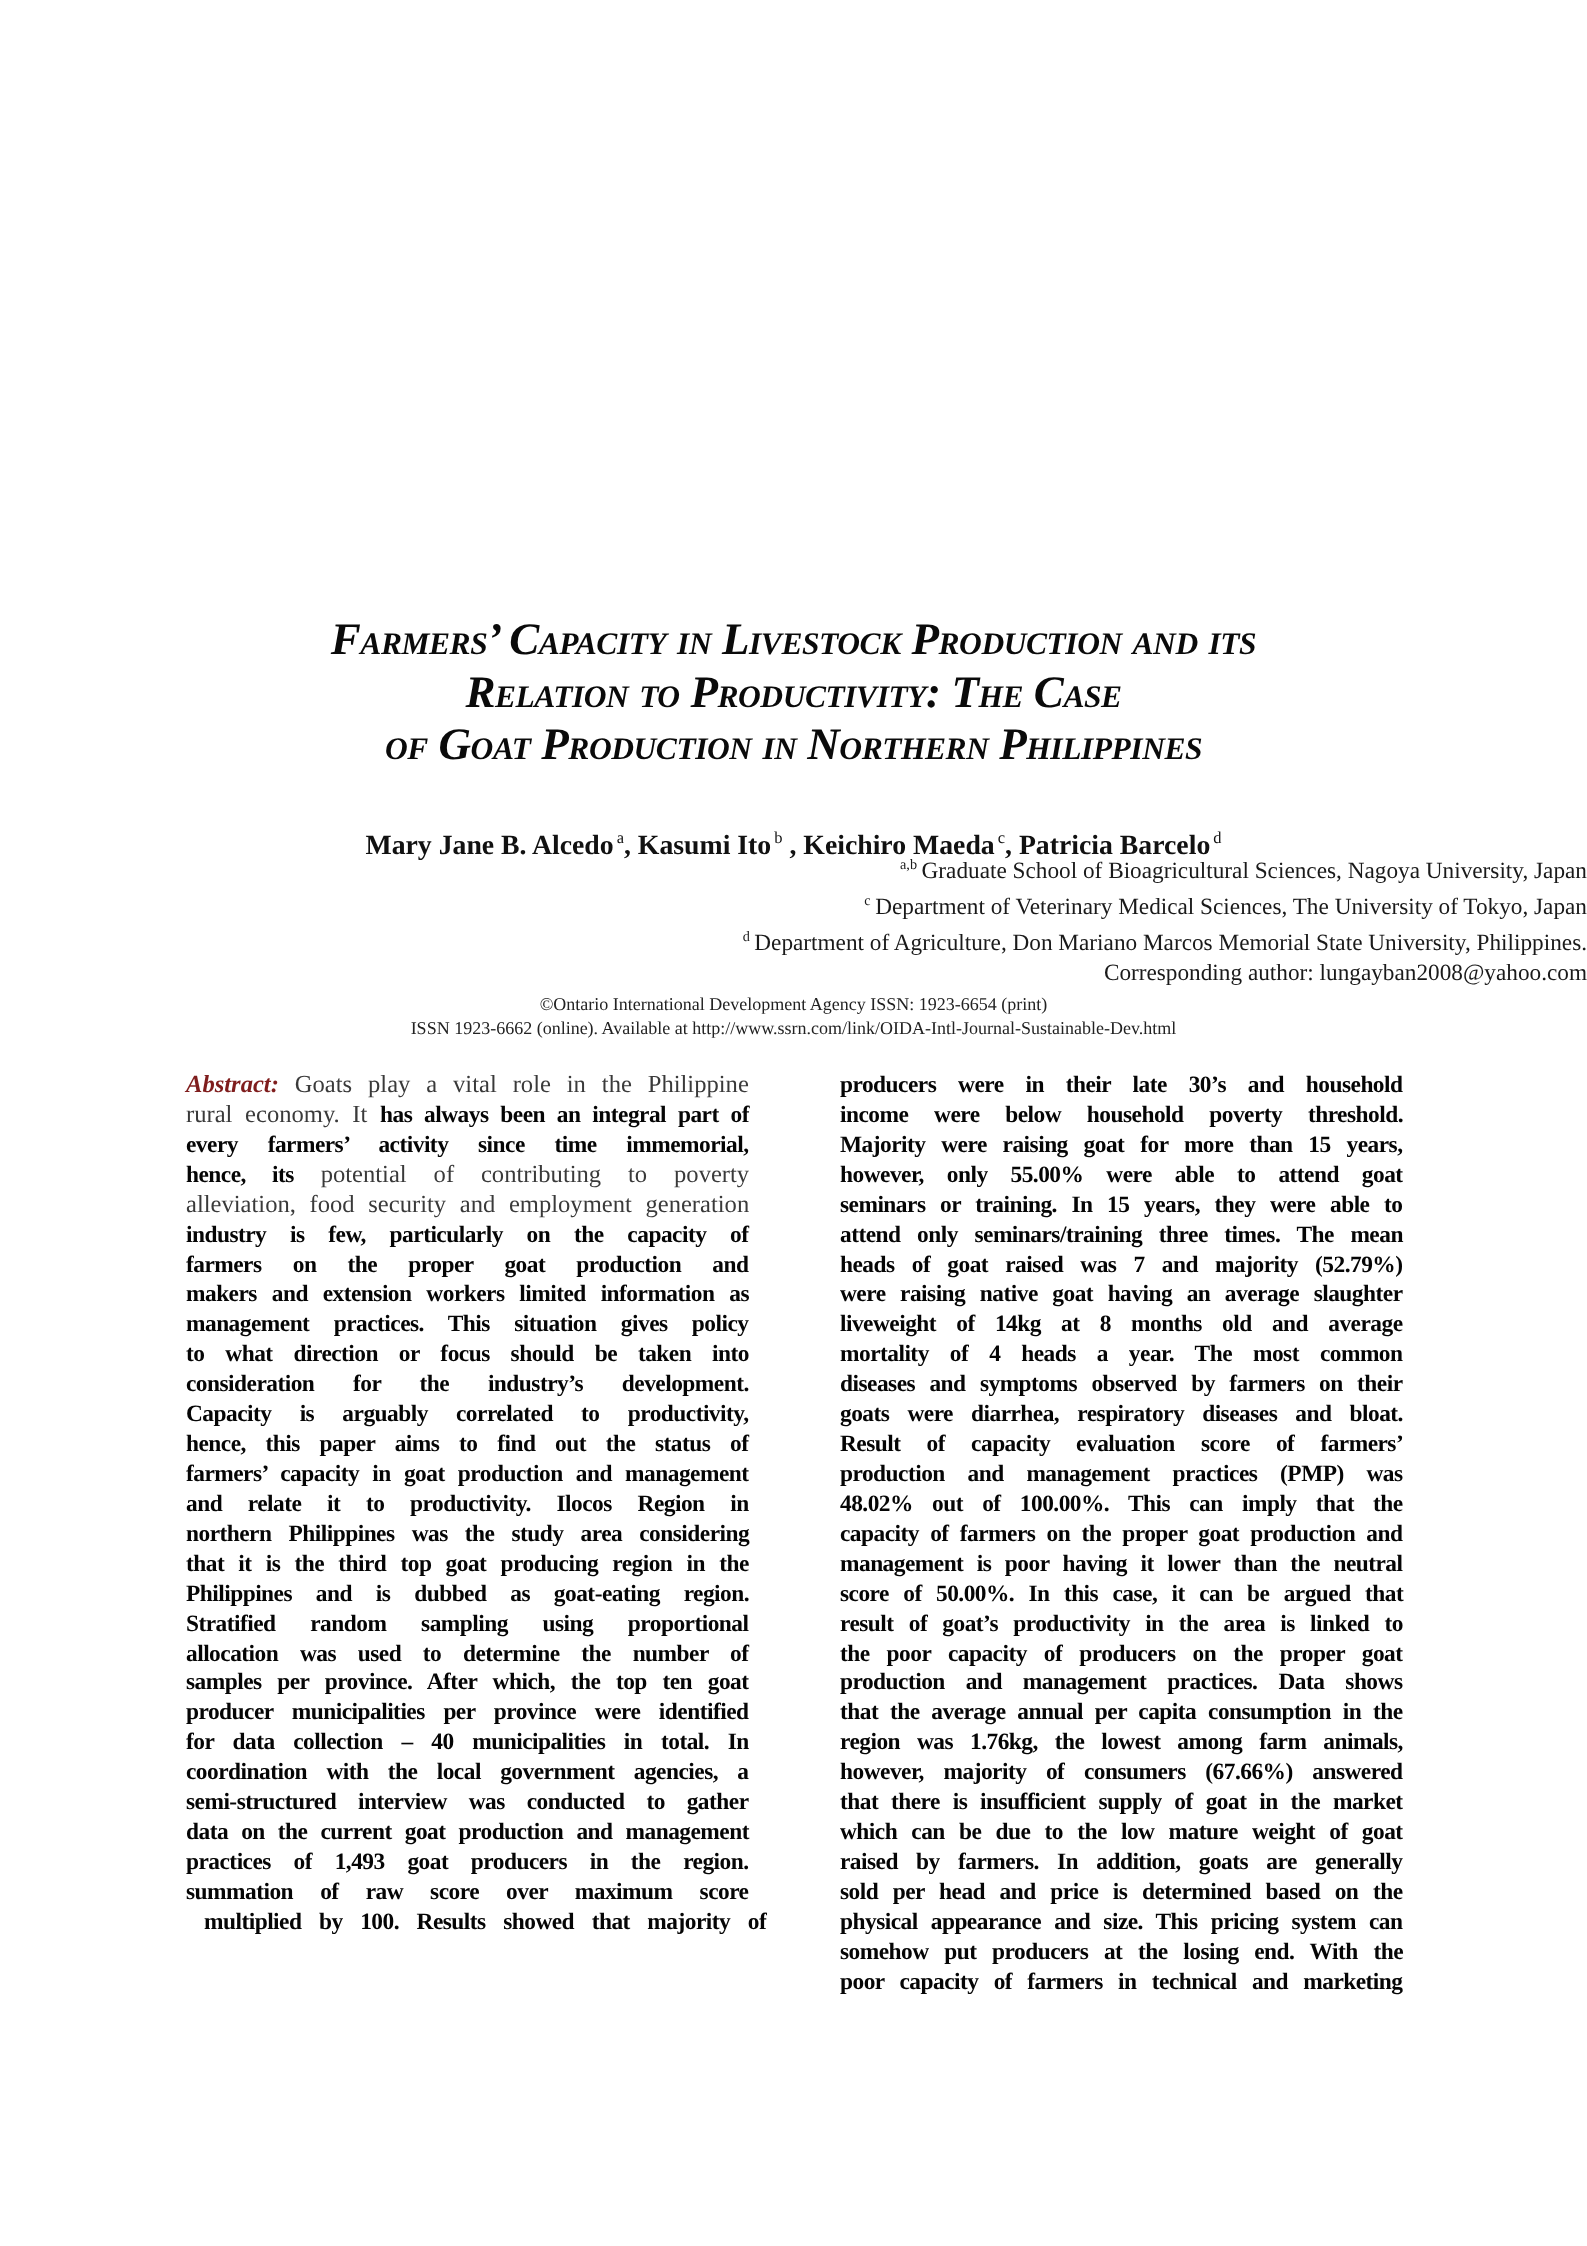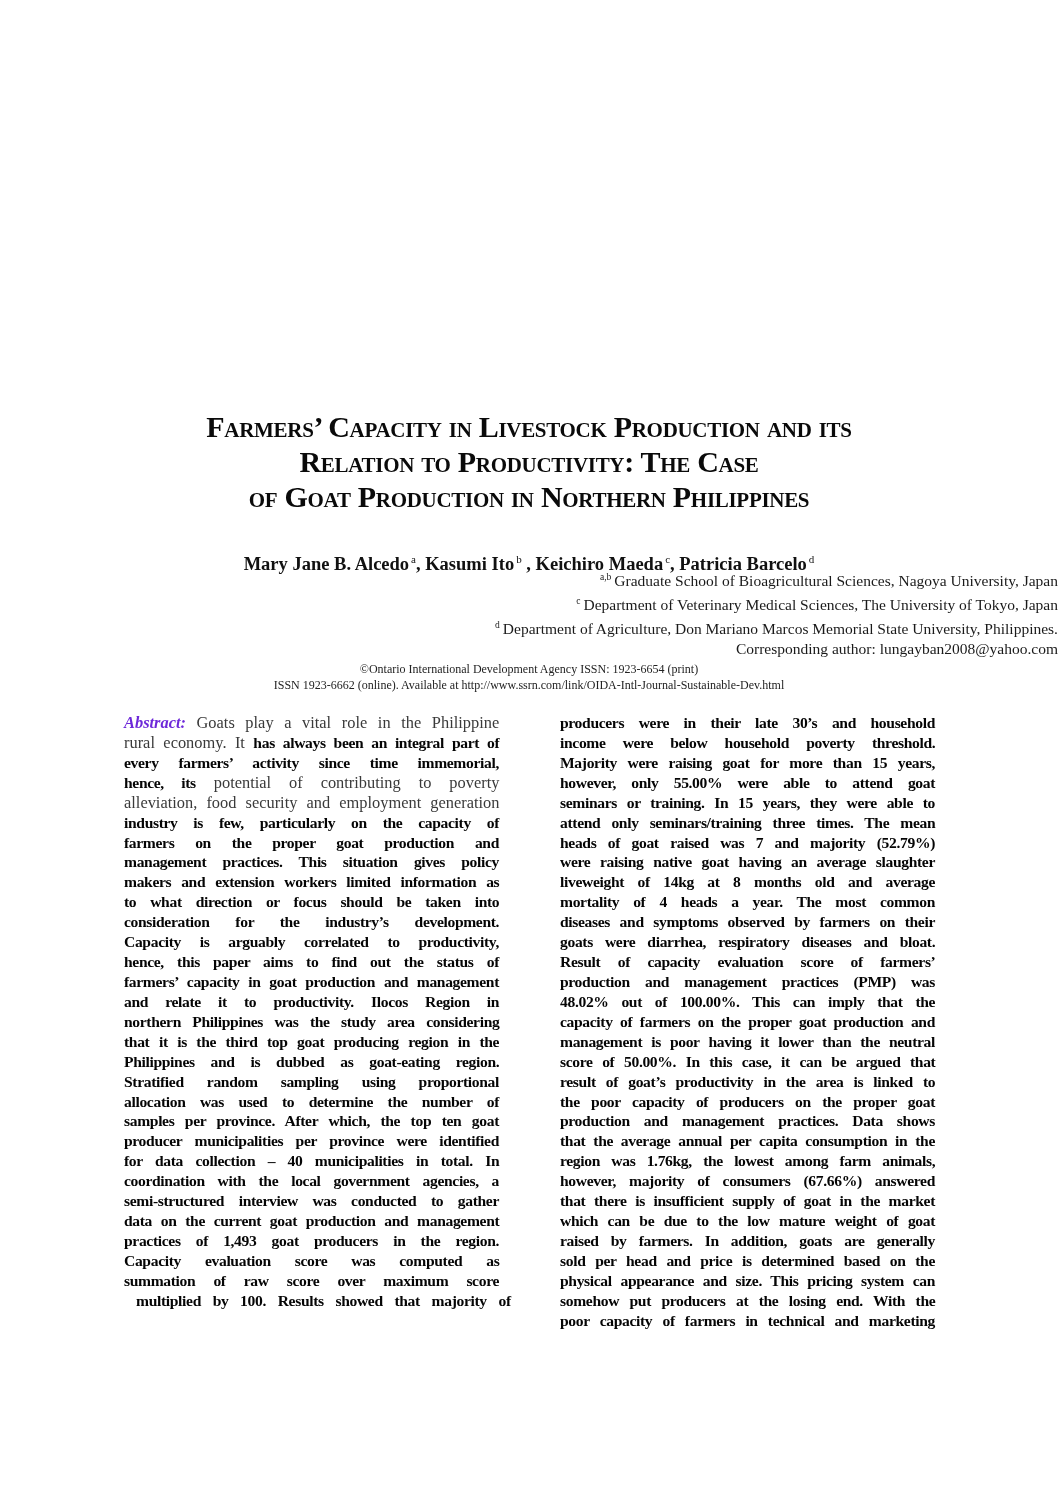--- a/index.html
+++ b/index.html
@@ -1,39 +1,39 @@
 <!DOCTYPE html>
 <html><head>
 <meta charset="utf-8">
 <style>
   html, body { margin: 0; padding: 0; background: #ffffff; }
   body { width: 1058px; height: 1497px; position: relative; overflow: hidden;
          font-family: "Liberation Serif", "DejaVu Serif", serif; color: #111; }
   .title { position: absolute; left: 0; width: 1058px; top: 409px; text-align: center;
            font-weight: bold; font-variant: small-caps; font-size: 30px; line-height: 35px;
            color: #0a0a0a; letter-spacing: -0.3px; }
-  .title .tl { display: block; }
+  .title .tl { display: block; font-style: italic; }
   .authors { position: absolute; left: 0; width: 1058px; top: 543px; text-align: center;
              font-weight: bold; font-size: 18.5px; line-height: 32px; color: #111; }
   .authors sup { font-size: 11px; font-weight: normal; vertical-align: 7px; margin-left: 2px; }
   .affils { position: absolute; left: 0; width: 1058px; top: 567px; text-align: right;
             font-size: 15.5px; line-height: 20px; color: #1a1a1a; }
   .affils .row { display: block; }
   .affils sup { font-size: 9.5px; vertical-align: 6px; margin-right: 3px; }
   .pub { position: absolute; left: 0; width: 1058px; top: 661px; text-align: center;
          font-size: 12px; line-height: 16px; color: #222; }
   .pub .row { display: block; }
   .col { position: absolute; top: 713px; font-size: 16.4px; line-height: 19.93px; }
   .col.left { left: 124px; width: 375px; }
   .col.right { left: 560px; width: 375px; }
   .line { display: block; height: 19.93px; white-space: nowrap; text-align: justify;
           text-align-last: justify; overflow: visible; }
   .seg-l { color: #3a3a3a; }
   .seg-d { color: #050505; font-weight: bold; letter-spacing: -0.35px; font-size: 15.6px; }
-  .seg-i { font-style: italic; font-weight: bold; color: #6d28d9; }
+  .seg-i { font-style: italic; font-weight: bold; color: #7f1d1d; }
 </style>
 </head>
 <body>
 
 <div class="title">
   <span class="tl">Farmers’ Capacity in Livestock Production and its</span>
   <span class="tl">Relation to Productivity: The Case</span>
   <span class="tl">of Goat Production in Northern Philippines</span>
 </div>
 
@@ -54,41 +54,40 @@
 </div>
 
 <div class="col left" id="col-left">
     <span class="line" style="display: block; width: auto; word-spacing: 6.5px;"><span class="seg-i">Abstract:</span><span class="seg-l"> Goats play a vital role in the Philippine</span></span>
     <span class="line" style="display: block; width: auto; word-spacing: 4.33333px;"><span class="seg-l">rural economy. It </span><span class="seg-d">has always been an integral part of</span></span>
     <span class="line" style="display: block; width: auto; word-spacing: 16.2px;"><span class="seg-d">every farmers’ activity since time immemorial,</span></span>
     <span class="line" style="display: block; width: auto; word-spacing: 13.8333px;"><span class="seg-d">hence, its</span><span class="seg-l"> potential of contributing to poverty</span></span>
     <span class="line" style="display: block; width: auto; word-spacing: 5px;"><span class="seg-l">alleviation, food security and employment generation</span></span>
     <span class="line" style="display: block; width: auto; word-spacing: 12.2857px;"><span class="seg-d">industry is few, particularly on the capacity of</span></span>
     <span class="line" style="display: block; width: auto; word-spacing: 17.1667px;"><span class="seg-d">farmers on the proper goat production and</span></span>
+    <span class="line" style="display: block; width: auto; word-spacing: 6.33333px;"><span class="seg-d">makers and extension workers limited information as</span></span>
     <span class="line" style="display: block; width: auto; word-spacing: 12.6px;"><span class="seg-d">management practices. This situation gives policy</span></span>
-    <span class="line" style="display: block; width: auto; word-spacing: 6.33333px;"><span class="seg-d">makers and extension workers limited information as</span></span>
     <span class="line" style="display: block; width: auto; word-spacing: 10.375px;"><span class="seg-d">to what direction or focus should be taken into</span></span>
     <span class="line" style="display: block; width: auto; word-spacing: 22.25px;"><span class="seg-d">consideration for the industry’s development.</span></span>
     <span class="line" style="display: block; width: auto; word-spacing: 15.2px;"><span class="seg-d">Capacity is arguably correlated to productivity,</span></span>
     <span class="line" style="display: block; width: auto; word-spacing: 9.55556px;"><span class="seg-d">hence, this paper aims to find out the status of</span></span>
     <span class="line" style="display: block; width: auto; word-spacing: 5.16667px;"><span class="seg-d">farmers’ capacity in goat production and management</span></span>
     <span class="line" style="display: block; width: auto; word-spacing: 13.5714px;"><span class="seg-d">and relate it to productivity. Ilocos Region in</span></span>
     <span class="line" style="display: block; width: auto; word-spacing: 7.83333px;"><span class="seg-d">northern Philippines was the study area considering</span></span>
     <span class="line" style="display: block; width: auto; word-spacing: 5.9px;"><span class="seg-d">that it is the third top goat producing region in the</span></span>
     <span class="line" style="display: block; width: auto; word-spacing: 12.3333px;"><span class="seg-d">Philippines and is dubbed as goat-eating region.</span></span>
     <span class="line" style="display: block; width: auto; word-spacing: 19.5px;"><span class="seg-d">Stratified random sampling using proportional</span></span>
     <span class="line" style="display: block; width: auto; word-spacing: 10.8571px;"><span class="seg-d">allocation was used to determine the number of</span></span>
     <span class="line" style="display: block; width: auto; word-spacing: 6.875px;"><span class="seg-d">samples per province. After which, the top ten goat</span></span>
     <span class="line" style="display: block; width: auto; word-spacing: 8.8px;"><span class="seg-d">producer municipalities per province were identified</span></span>
     <span class="line" style="display: block; width: auto; word-spacing: 8.875px;"><span class="seg-d">for data collection – 40 municipalities in total. In</span></span>
     <span class="line" style="display: block; width: auto; word-spacing: 9.33333px;"><span class="seg-d">coordination with the local government agencies, a</span></span>
     <span class="line" style="display: block; width: auto; word-spacing: 11px;"><span class="seg-d">semi-structured interview was conducted to gather</span></span>
     <span class="line" style="display: block; width: auto; word-spacing: 5.14286px;"><span class="seg-d">data on the current goat production and management</span></span>
     <span class="line" style="display: block; width: auto; word-spacing: 11.5714px;"><span class="seg-d">practices of 1,493 goat producers in the region.</span></span>
-    <span class="line" style="display: block; width: auto; word-spacing: 20.4px;"><span class="seg-d">Capacity evaluation score was computed as</span></span>
     <span class="line" style="display: block; width: auto; word-spacing: 14.5px;"><span class="seg-d">summation of raw score over maximum score</span></span>
     <span class="line" style="display: block; width: auto; word-spacing: 8.14286px; margin-left: 12px;"><span class="seg-d">multiplied by 100. Results showed that majority of</span></span>
   </div>
 <div class="col right" id="col-right">
     <span class="line" style="display: block; width: auto; word-spacing: 11px;"><span class="seg-d">producers were in their late 30’s and household</span></span>
     <span class="line" style="display: block; width: auto; word-spacing: 13.6px;"><span class="seg-d">income were below household poverty threshold.</span></span>
     <span class="line" style="display: block; width: auto; word-spacing: 7px;"><span class="seg-d">Majority were raising goat for more than 15 years,</span></span>
     <span class="line" style="display: block; width: auto; word-spacing: 11.7143px;"><span class="seg-d">however, only 55.00% were able to attend goat</span></span>
     <span class="line" style="display: block; width: auto; word-spacing: 6.11111px;"><span class="seg-d">seminars or training. In 15 years, they were able to</span></span>
     <span class="line" style="display: block; width: auto; word-spacing: 7.5px;"><span class="seg-d">attend only seminars/training three times. The mean</span></span>

